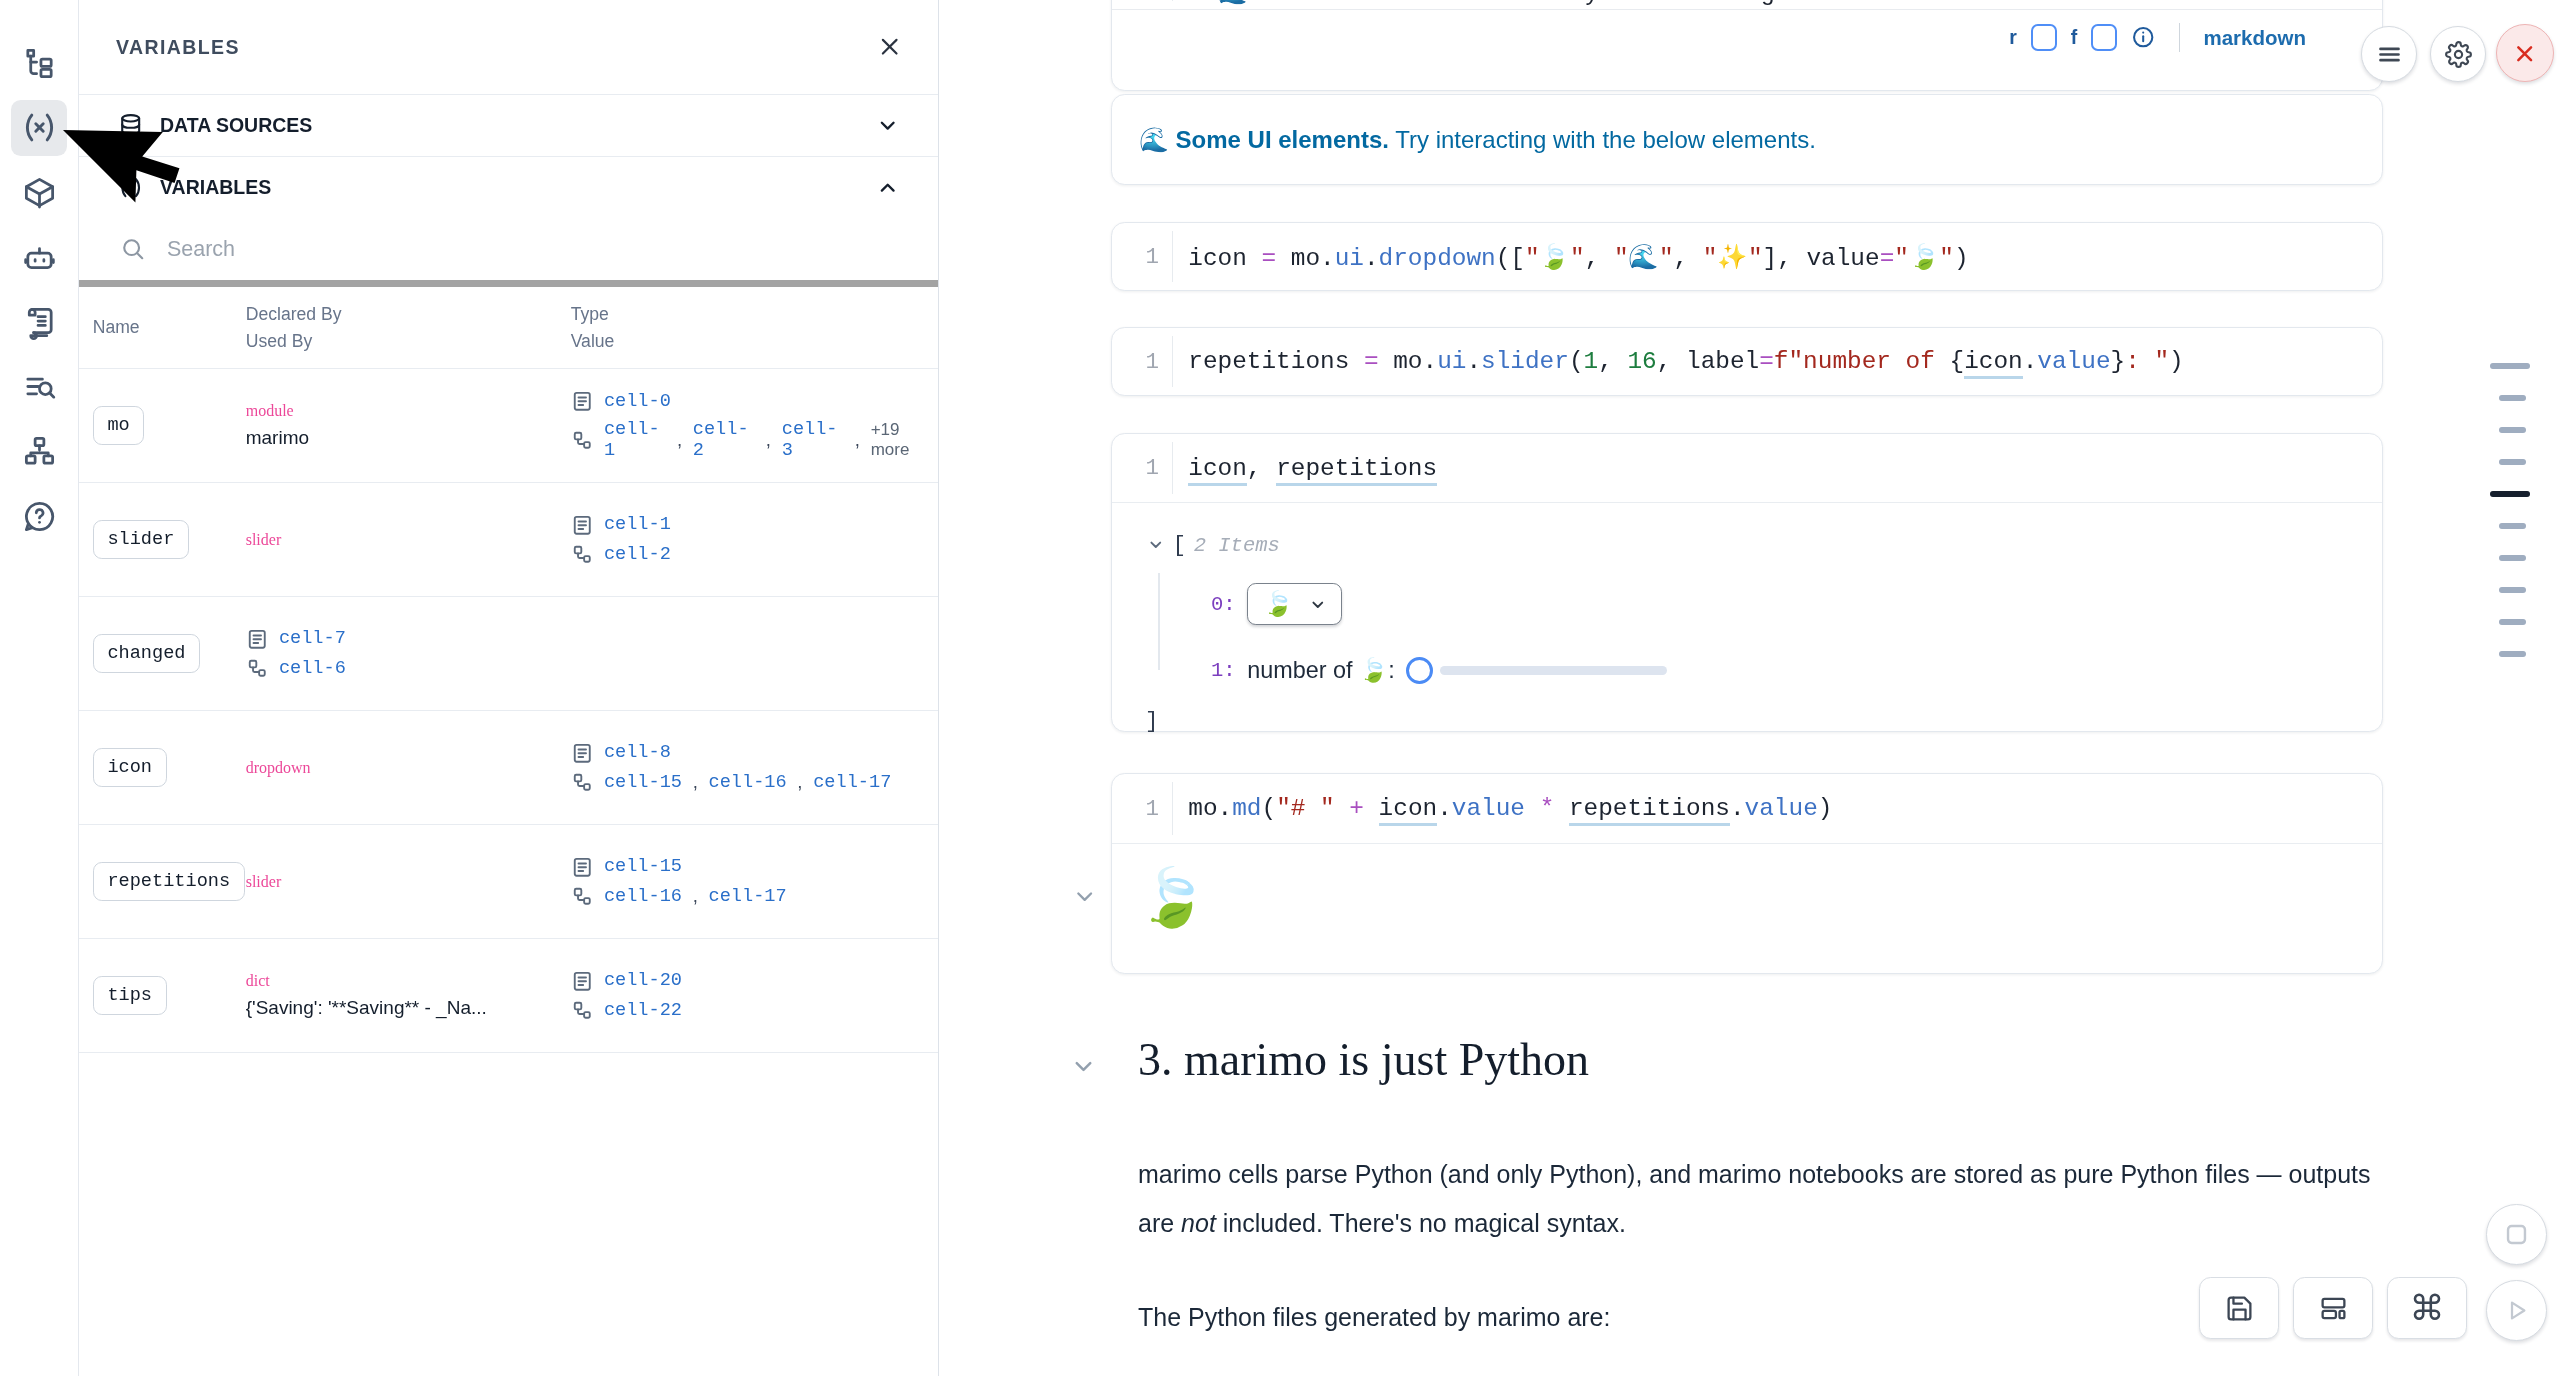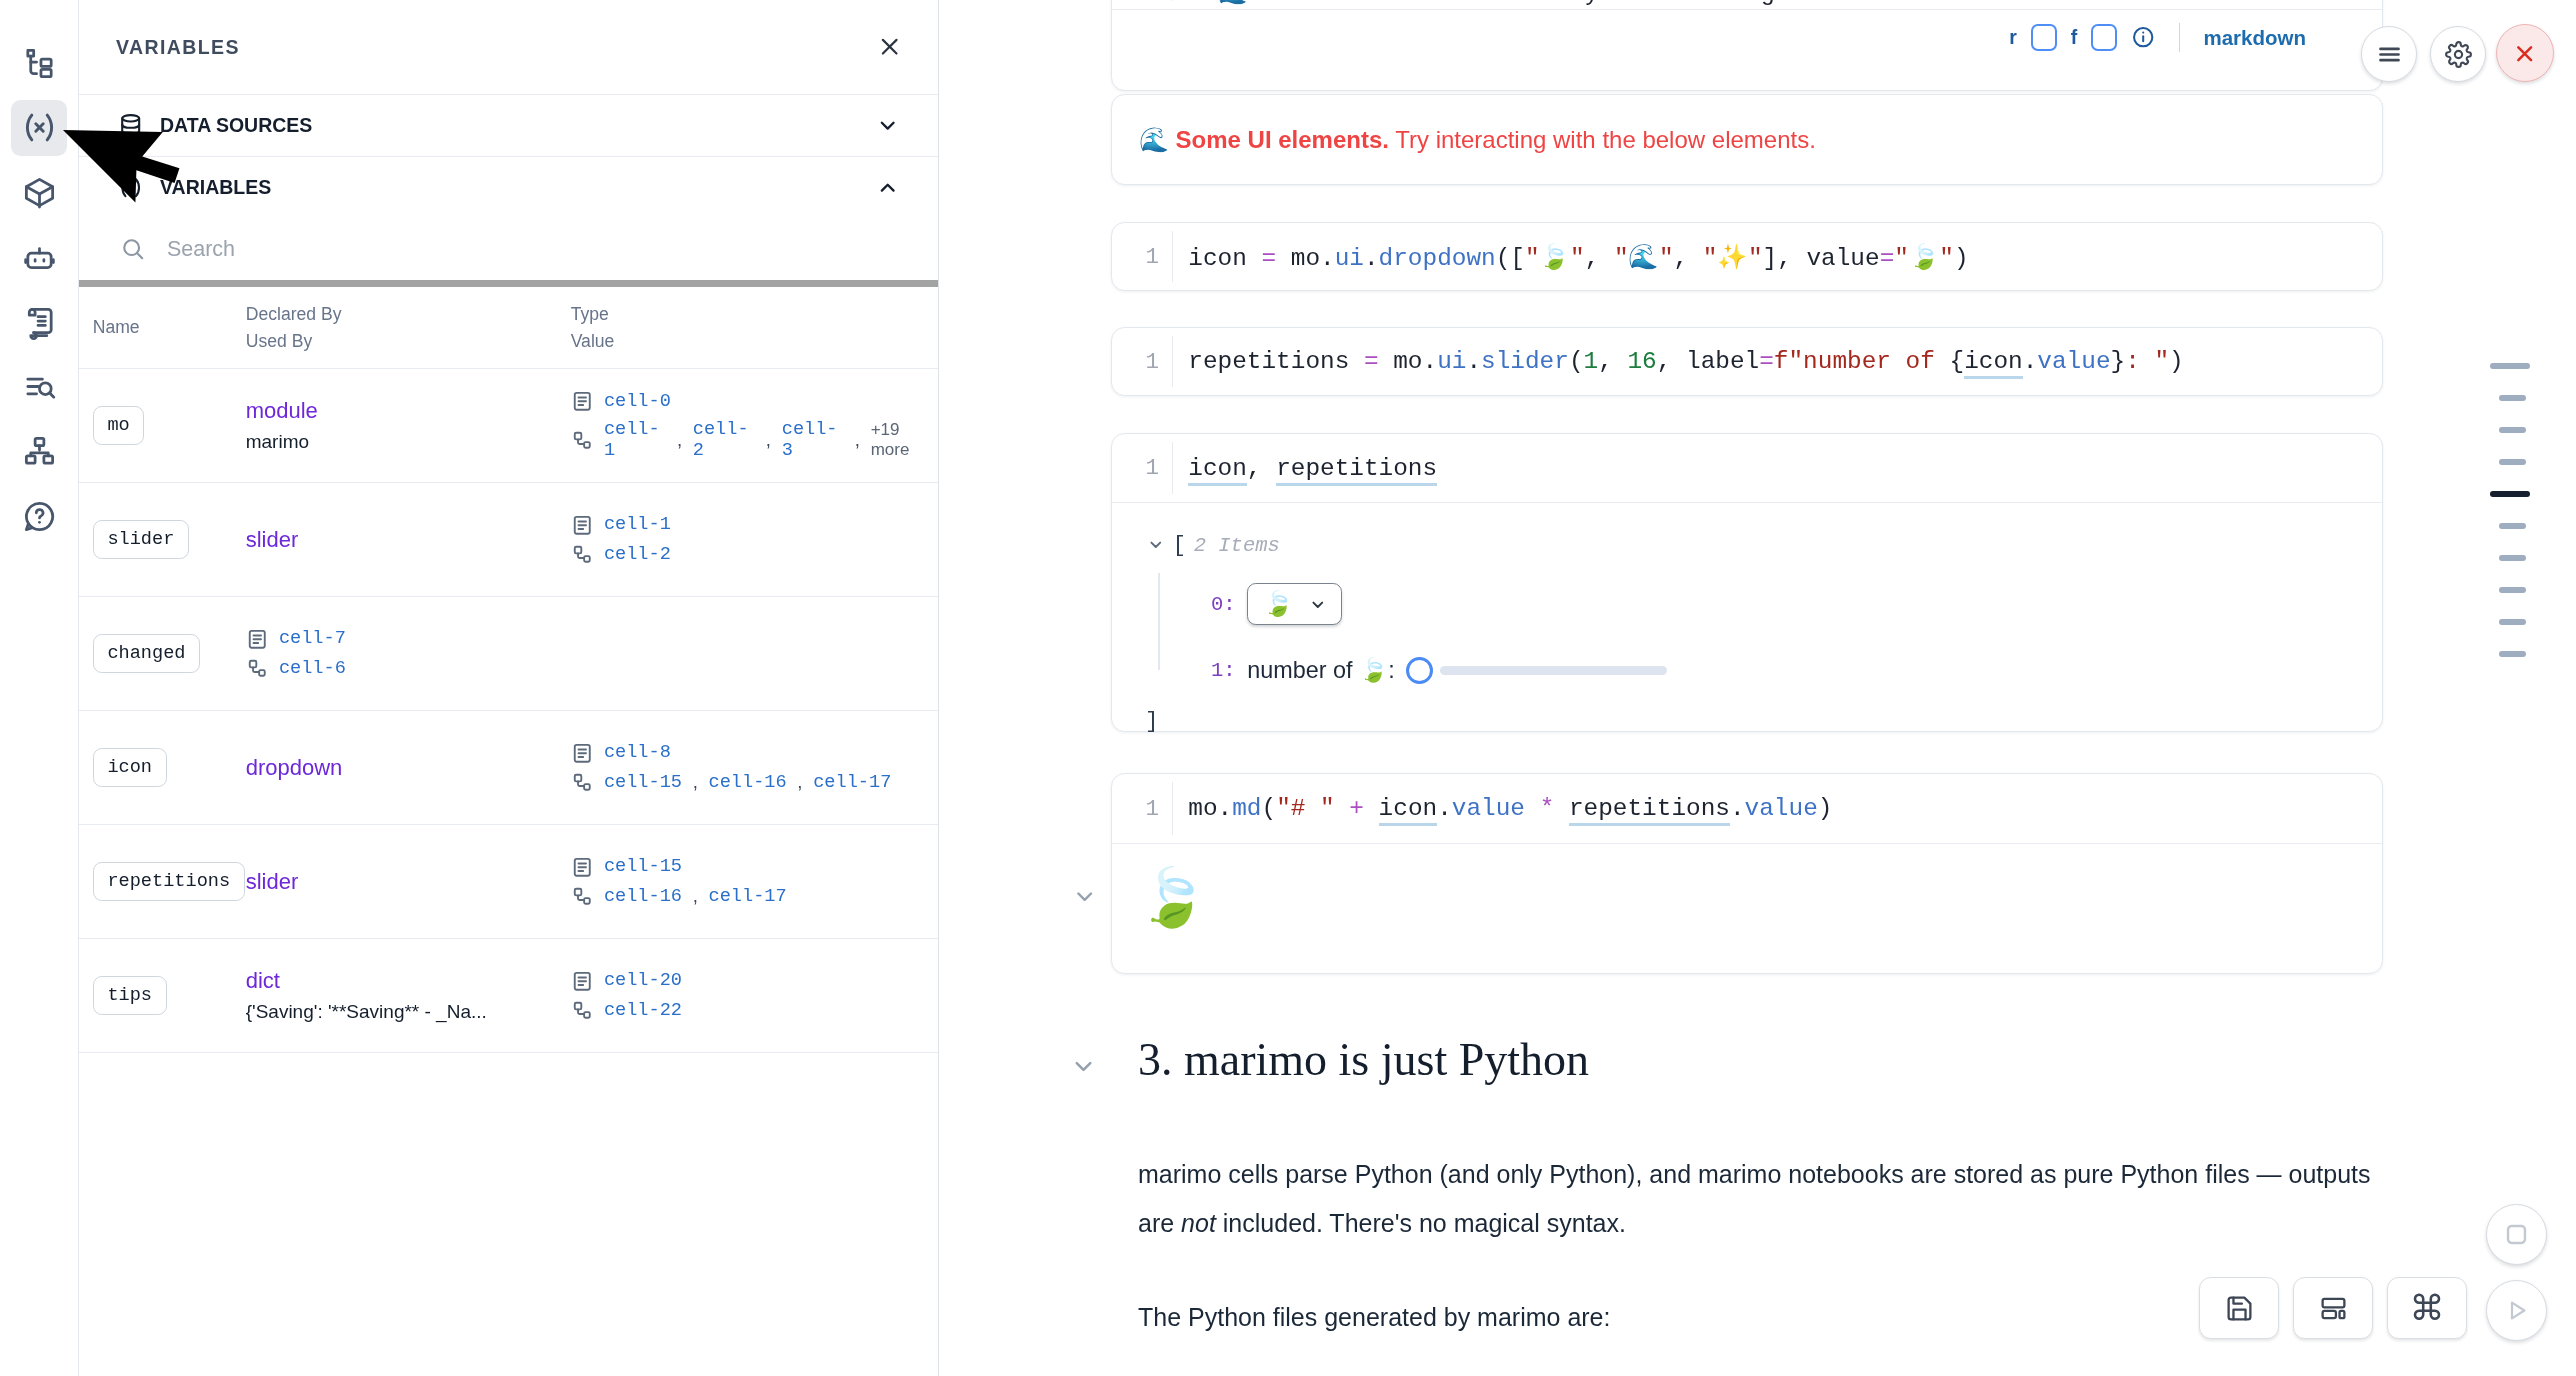--- a/index.html
+++ b/index.html
@@ -29,21 +29,21 @@
   .searchrow{height:62px;display:flex;align-items:center;gap:19.5px;padding:0 41px;border-bottom:7px solid #a3a3a3;}
   .searchrow input{border:none;outline:none;font-size:21.5px;color:#33404e;width:586px;
                    font-family:"Liberation Sans",sans-serif;}
   .searchrow input::placeholder{color:#9aa3ae;}
   .vgrid{display:grid;grid-template-columns:153px 325px 1fr;padding-left:13.7px;box-sizing:border-box;align-items:center;}
   .vhead{height:82px;border-bottom:1px solid #e8ecf1;color:#67748a;font-size:17.6px;}
   .vhead .two{line-height:27px;}
   .vrow{border-bottom:1px solid #e8ecf1;min-height:114px;align-items:center;}
   .vbadge{display:inline-block;border:1.5px solid #cfd6de;border-radius:8.8px;padding:7.8px 13.7px;
           font-family:"Liberation Mono","DejaVu Sans Mono",monospace;font-size:18.6px;color:#141e2c;background:#fff;}
-  .vtype{font-family:Liberation Sans, sans-serif;font-size:22px;color:#6d28d9;}
+  .vtype{font-family:Liberation Serif, serif;font-size:16px;color:#ec4899;}
   .vvalue{font-size:19px;color:#141e2c;margin-top:7.8px;max-width:312px;white-space:nowrap;overflow:hidden;}
   .vline{display:flex;align-items:center;gap:10.7px;margin:6.8px 0;flex-wrap:nowrap;}
   .vlink{font-family:"Liberation Mono","DejaVu Sans Mono",monospace;font-size:18.6px;color:#2a6fc9;cursor:pointer;}
   .vsep{color:#3b475a;font-size:18.6px;}
   .vmore{font-size:17px;color:#5a6675;}
   .vico{color:#5c6a7c;flex:0 0 auto;}
   
   .cursor{position:absolute;left:63px;top:130px;z-index:50;}
   
   .cellbox{position:absolute;left:1111px;width:1272px;background:#fff;border:1.5px solid #e3e8ee;
@@ -55,21 +55,21 @@
   .code{padding-left:15.6px;font-family:"Liberation Mono","DejaVu Sans Mono",monospace;font-size:24.4px;white-space:pre;}
   .tok-plain{color:#1d2430}.tok-op{color:#a94fc0}.tok-fn{color:#3e72c4}
   .tok-str{color:#a3281e}.tok-num{color:#1d7d3f}
   .tok-u{border-bottom:3.9px solid #b9d6ea;padding-bottom:1px;}
   .cfooter{display:flex;align-items:center;justify-content:flex-end;gap:13.7px;height:55px;padding-right:76px;
            border-top:1px solid #e8ebef;}
   .cfooter .klet{color:#1f5a9c;font-size:19.5px;font-weight:700;}
   .kbox{width:22.5px;height:22.5px;border:2.4px solid #4f8ef7;border-radius:6.8px;background:#fff;}
   .fsep{width:1px;height:29px;background:#cfd6dd;margin:0 9.8px;}
   .langlbl{color:#1d6cae;font-size:20.5px;font-weight:700;}
-  .mdout{display:flex;align-items:center;padding-left:27px;font-size:24px;color:#ef4444;}
+  .mdout{display:flex;align-items:center;padding-left:27px;font-size:24px;color:#0369a1;}
   .outchev{position:absolute;color:#93a0ae;}
   
   .tree{position:relative;padding:29px 0 0 35px;font-family:"Liberation Mono","DejaVu Sans Mono",monospace;}
   .trow1{display:flex;align-items:center;gap:7.8px;}
   .tbracket{color:#2f3b4e;font-size:22.5px;}
   .titems{color:#a6adb8;font-size:20.5px;font-style:italic;}
   .tguide{position:absolute;left:46px;top:70px;bottom:64px;width:1.5px;background:#e3e8ee;}
   .titem{display:flex;align-items:center;gap:11.7px;margin:25.4px 0 0 64px;}
   .tindex{color:#7c3fbf;font-size:20.5px;}
   .ddctl{display:inline-flex;align-items:center;gap:15.6px;border:1.5px solid #7a828c;border-radius:8.8px;

